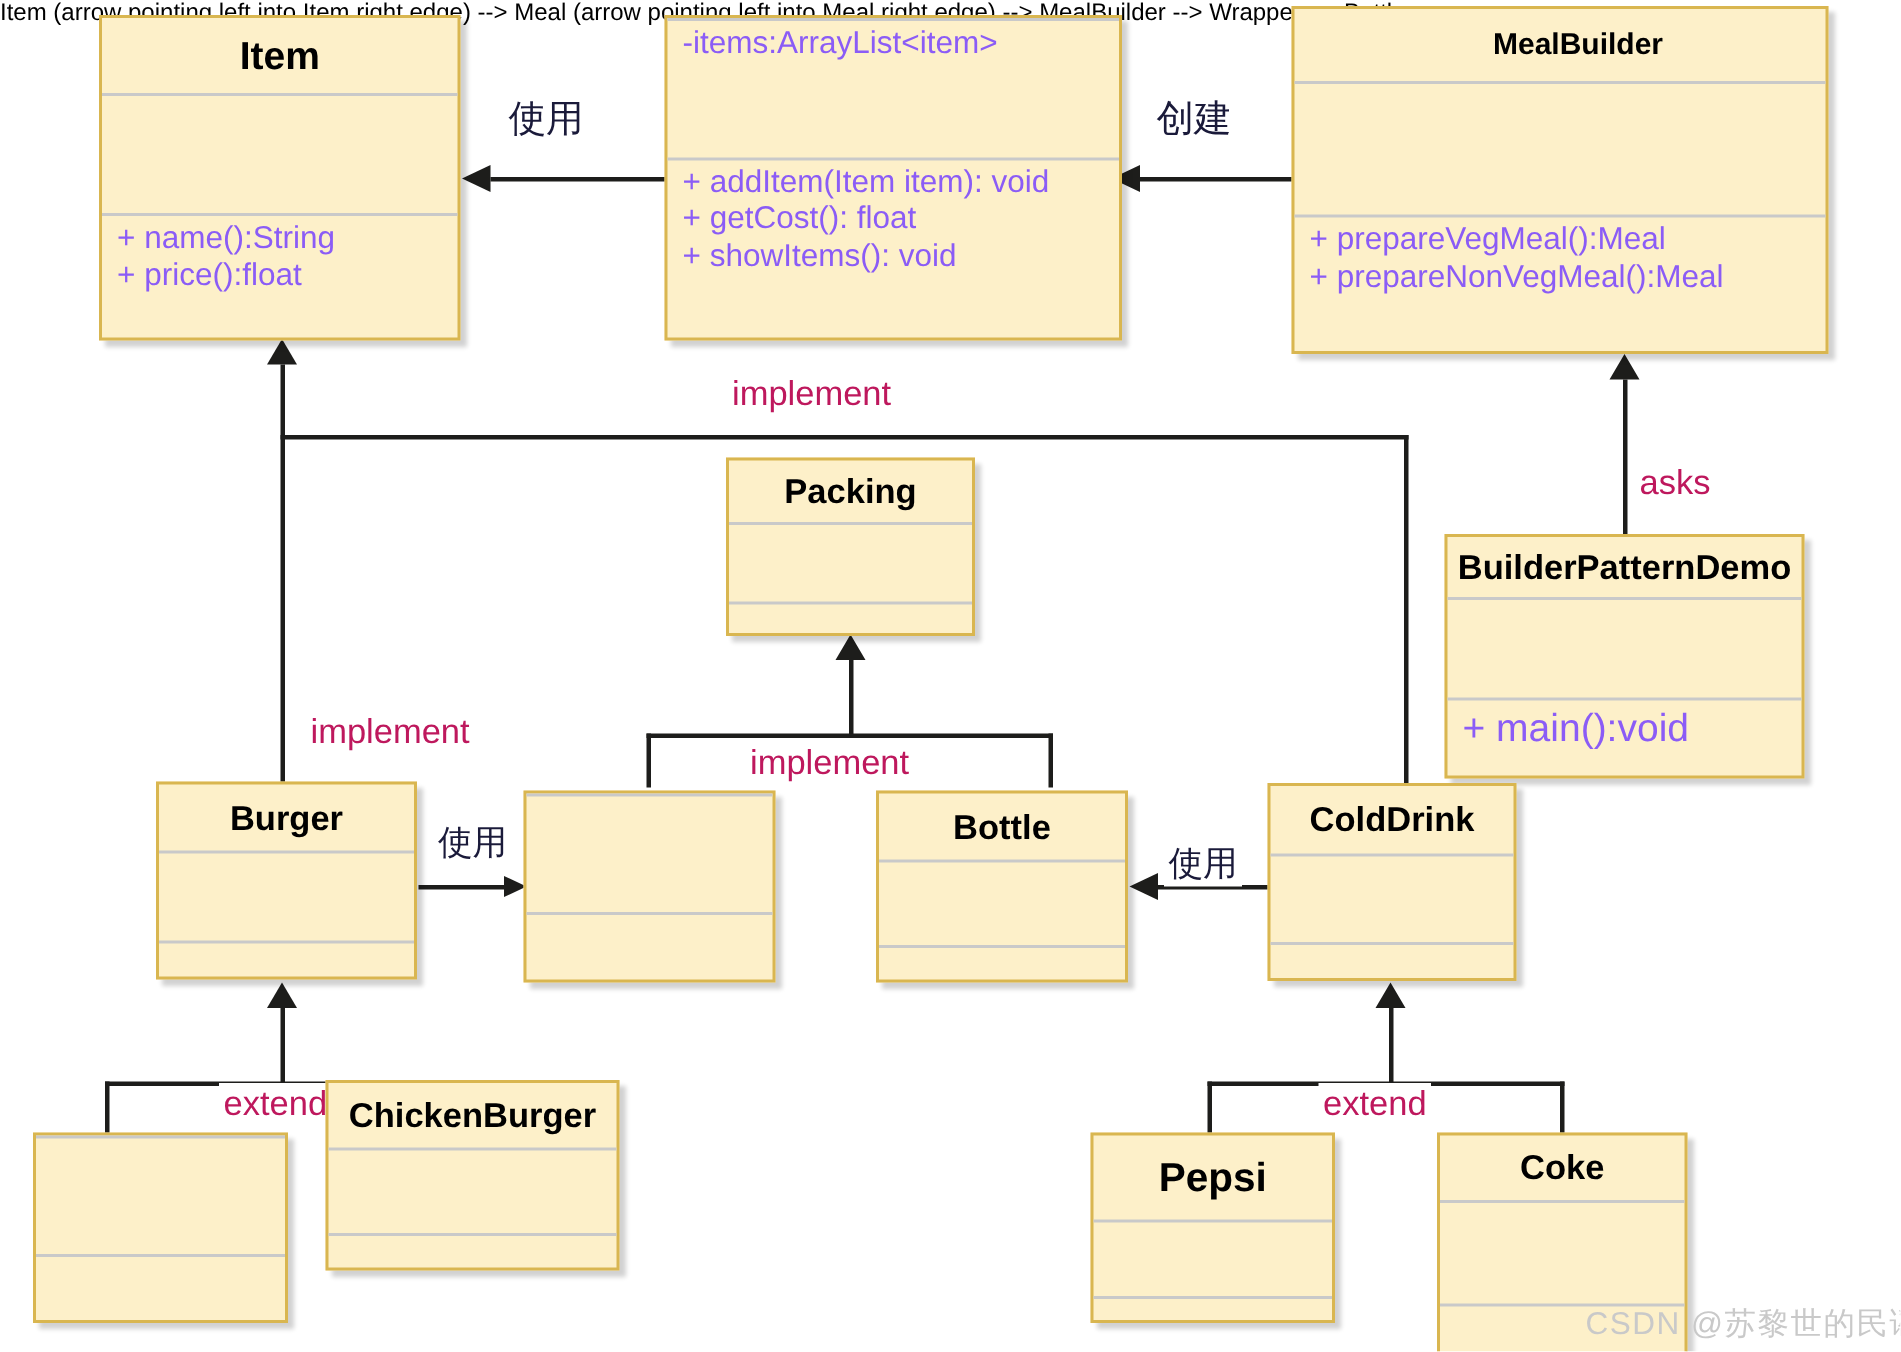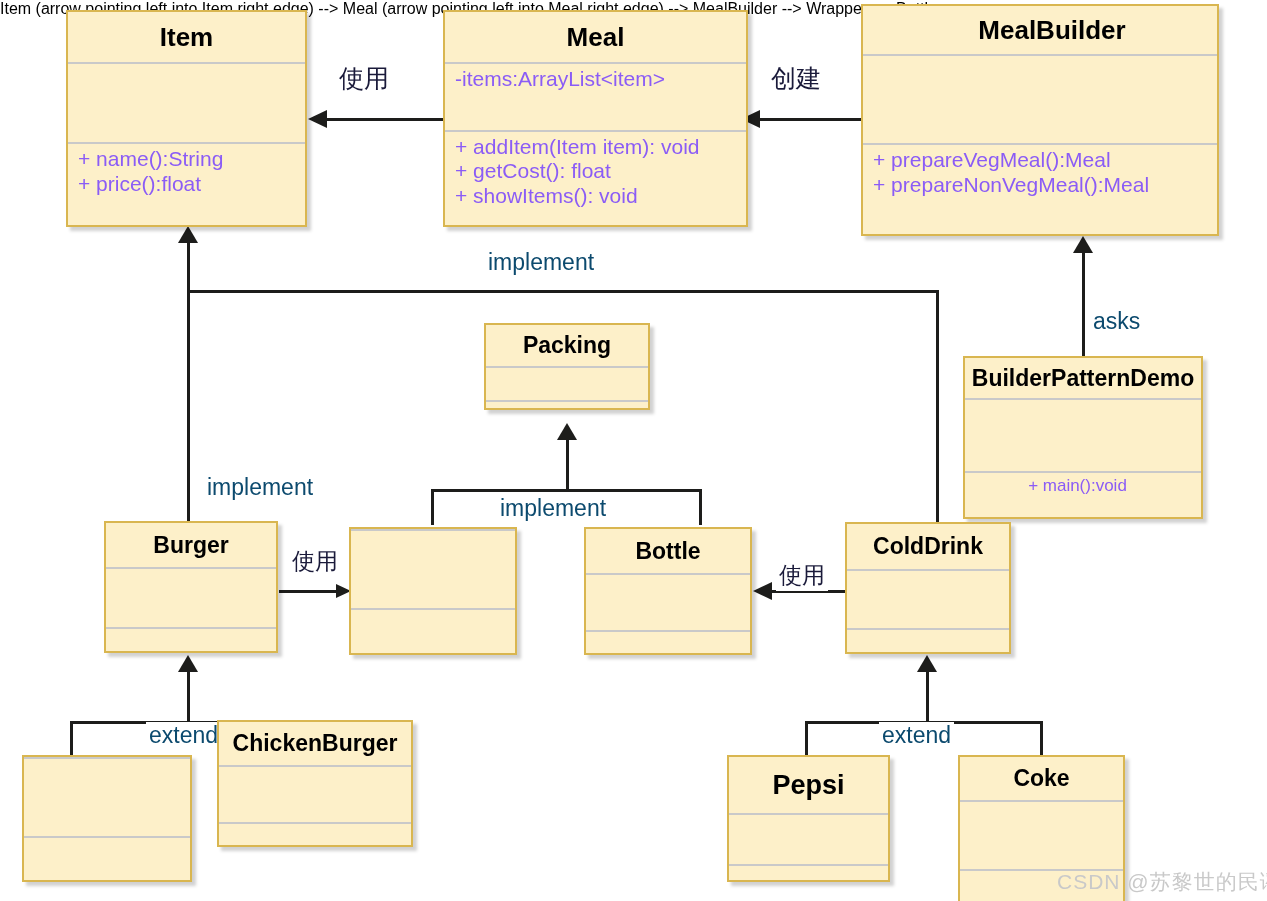--- a/index.html
+++ b/index.html
@@ -82,21 +82,21 @@
     position: absolute;
     width: 0; height: 0;
     border-top: 7px solid transparent;
     border-bottom: 7px solid transparent;
     border-left: 15px solid #1d1d1b;
     z-index: 3;
   }
 
   .edge-label {
     position: absolute;
-    color: #0c4a6e;
+    color: #be185d;
     background: #ffffff;
     white-space: nowrap;
     z-index: 4;
     padding: 0 3px;
   }
   .edge-label.cjk { color: #1a1a3a; }
 
   .watermark {
     position: absolute;
     color: #c9c9c9;
@@ -193,58 +193,57 @@
     <div class="uml-compartment" style="font-size:21px; height:52px;"></div>
     <div class="uml-sep"></div>
     <div class="uml-compartment" style="font-size:21px;">
       <div class="m">+ name():String</div>
       <div class="m">+ price():float</div>
     </div>
   </div>
 
   
   <div class="uml-class" style="left:443px; top:10px; width:305px; height:217px;">
-    <div class="uml-name" style="height:50px; font-size:26px;">Meal</div>
     <div class="uml-sep"></div>
     <div class="uml-compartment" style="font-size:21px; height:52px;">
       <div class="m">-items:ArrayList&lt;item&gt;</div>
     </div>
     <div class="uml-sep"></div>
     <div class="uml-compartment" style="font-size:21px;">
       <div class="m">+ addItem(Item item): void</div>
       <div class="m">+ getCost(): float</div>
       <div class="m">+ showItems(): void</div>
     </div>
   </div>
 
   
   <div class="uml-class" style="left:861px; top:4px; width:358px; height:232px;">
-    <div class="uml-name" style="height:48px; font-size:26px;padding-left:24px;">MealBuilder</div>
+    <div class="uml-name" style="height:48px; font-size:20px;padding-left:24px;">MealBuilder</div>
     <div class="uml-sep"></div>
     <div class="uml-compartment" style="font-size:21px; height:54px;"></div>
     <div class="uml-sep"></div>
     <div class="uml-compartment" style="font-size:21px;">
       <div class="m">+ prepareVegMeal():Meal</div>
       <div class="m">+ prepareNonVegMeal():Meal</div>
     </div>
   </div>
 
   
   <div class="uml-class" style="left:963px; top:356px; width:240px; height:163px;">
     <div class="uml-name" style="height:40px; font-size:23px;">BuilderPatternDemo</div>
     <div class="uml-sep"></div>
     <div class="uml-compartment" style="font-size:21px; height:52px;"></div>
     <div class="uml-sep"></div>
-    <div class="uml-compartment" style="font-size:17px;text-align:center;">
+    <div class="uml-compartment" style="font-size:26px;">
       <div class="m">+ main():void</div>
     </div>
   </div>
 
   
-  <div class="uml-class" style="left:484px; top:323px; width:166px; height:87px;">
+  <div class="uml-class" style="left:484px; top:305px; width:166px; height:119px;">
     <div class="uml-name" style="height:41px; font-size:23px;">Packing</div>
     <div class="uml-sep"></div>
     <div class="uml-compartment" style="height:38px;"></div>
     <div class="uml-sep"></div>
     <div class="uml-compartment"></div>
   </div>
 
   
   <div class="uml-class" style="left:104px; top:521px; width:174px; height:132px;">
     <div class="uml-name" style="height:44px; font-size:23px;text-align:right;">Burger</div>

